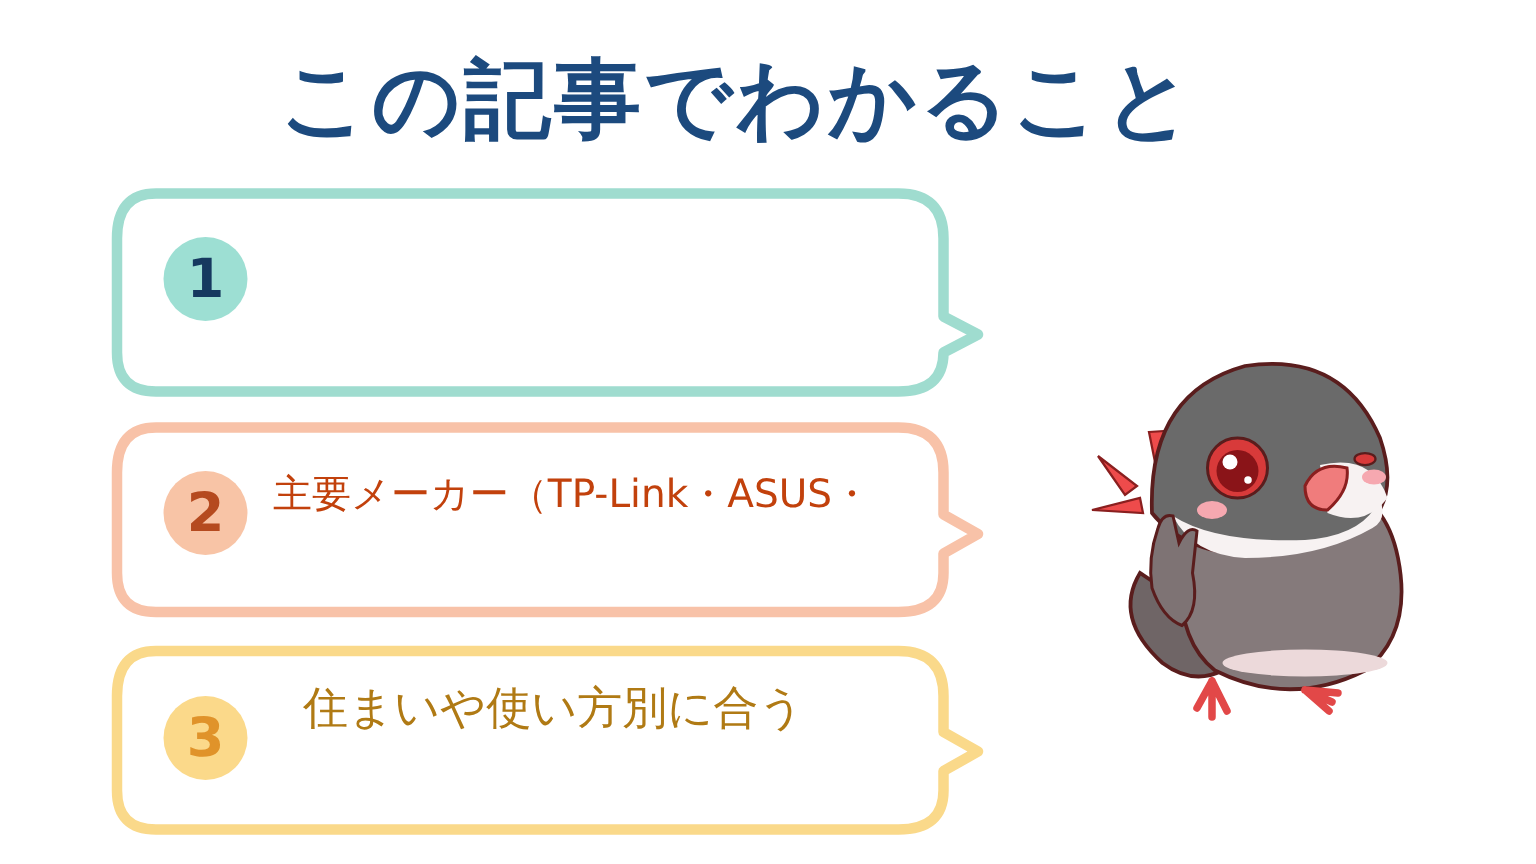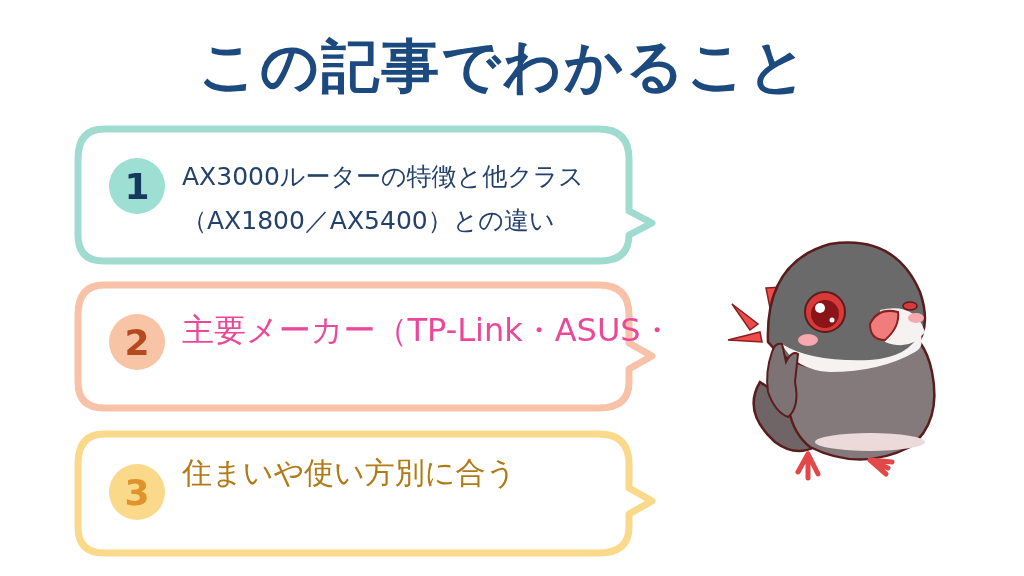--- a/index.html
+++ b/index.html
@@ -8,21 +8,20 @@
     background: #ffffff;
     font-family: "DejaVu Sans", "Liberation Sans", sans-serif;
     position: relative;
   }
   .title {
     position: absolute; left: 0; top: 28px; width: 984px;
     text-align: center;
     font-size: 58px; font-weight: bold; letter-spacing: 2px;
     color: #1c4a7e;
     font-family: "DejaVu Sans", sans-serif;
-    margin-left: 12px;
   }
   .bubble {
     position: absolute; left: 74px; width: 582px;
   }
   .bubble svg.shape { position: absolute; left: 0; top: 0; overflow: visible; }
   .badge {
     position: absolute; left: 35px;
     width: 56px; height: 56px; border-radius: 50%;
     display: flex; align-items: center; justify-content: center;
     font-size: 36px; font-weight: bold;
@@ -36,45 +35,41 @@
     font-family: "DejaVu Sans", sans-serif;
   }
   
   #b1 { top: 125px; height: 140px; }
   #b1 .badge { top: 33px; background: #9ddfd3; color: #16395f; }
   #b1 .lines { top: 30px; color: #23416b; font-size: 25px; line-height: 44px; }
   #b1 .line2 { padding-left: 0px; }
   
   #b2 { top: 281px; height: 131px; }
   #b2 .badge { top: 33px; background: #f8c4a6; color: #b54a1f; }
-  #b2 .lines { top: 26px; color: #ec4899; font-size: 32px; line-height: 46px; }
+  #b2 .lines { top: 26px; color: #c2410c; font-size: 26px; line-height: 46px; }
   
   #b3 { top: 430px; height: 127px; }
   #b3 .badge { top: 34px; background: #fbd98a; color: #e0932a; }
-  #b3 .lines { top: 20px; color: #b07a14; font-size: 30px; line-height: 46px; }
+  #b3 .lines { top: 20px; color: #b07a14; font-size: 30px; line-height: 46px; margin-left: 20px; }
   #b3 .line2 { padding-left: 0px; }
   .bird {
     position: absolute; left: 720px; top: 232px; width: 230px; height: 250px;
   }
 </style>
 </head>
 <body>
 
 <div class="title">この記事でわかること</div>
 
 <div class="bubble" id="b1">
   <svg class="shape" width="590" height="140" viewBox="0 0 590 140">
     <path d="M30,4 H525 Q555,4 555,34 V86 L578,98 L555,110 V110 Q555,136 525,136 H30 Q4,136 4,110 V34 Q4,4 30,4 Z" fill="#ffffff" stroke="#9fdccf" stroke-width="7" stroke-linejoin="round"></path>
   </svg>
   <div class="badge">
     <span>1</span>
-  </div>
-  <div class="lines">
-    <div class="line line1">AX3000ルーターの特徴と他クラス</div>
-    <div class="line line2">（AX1800／AX5400）との違い</div>
   </div>
 </div>
 
 <div class="bubble" id="b2">
   <svg class="shape" width="590" height="131" viewBox="0 0 590 131">
     <path d="M30,4 H525 Q555,4 555,34 V62 L578,75 L555,88 V101 Q555,127 525,127 H30 Q4,127 4,101 V34 Q4,4 30,4 Z" fill="#ffffff" stroke="#f8c2a8" stroke-width="7" stroke-linejoin="round"></path>
   </svg>
   <div class="badge">
     <span>2</span>
   </div>

